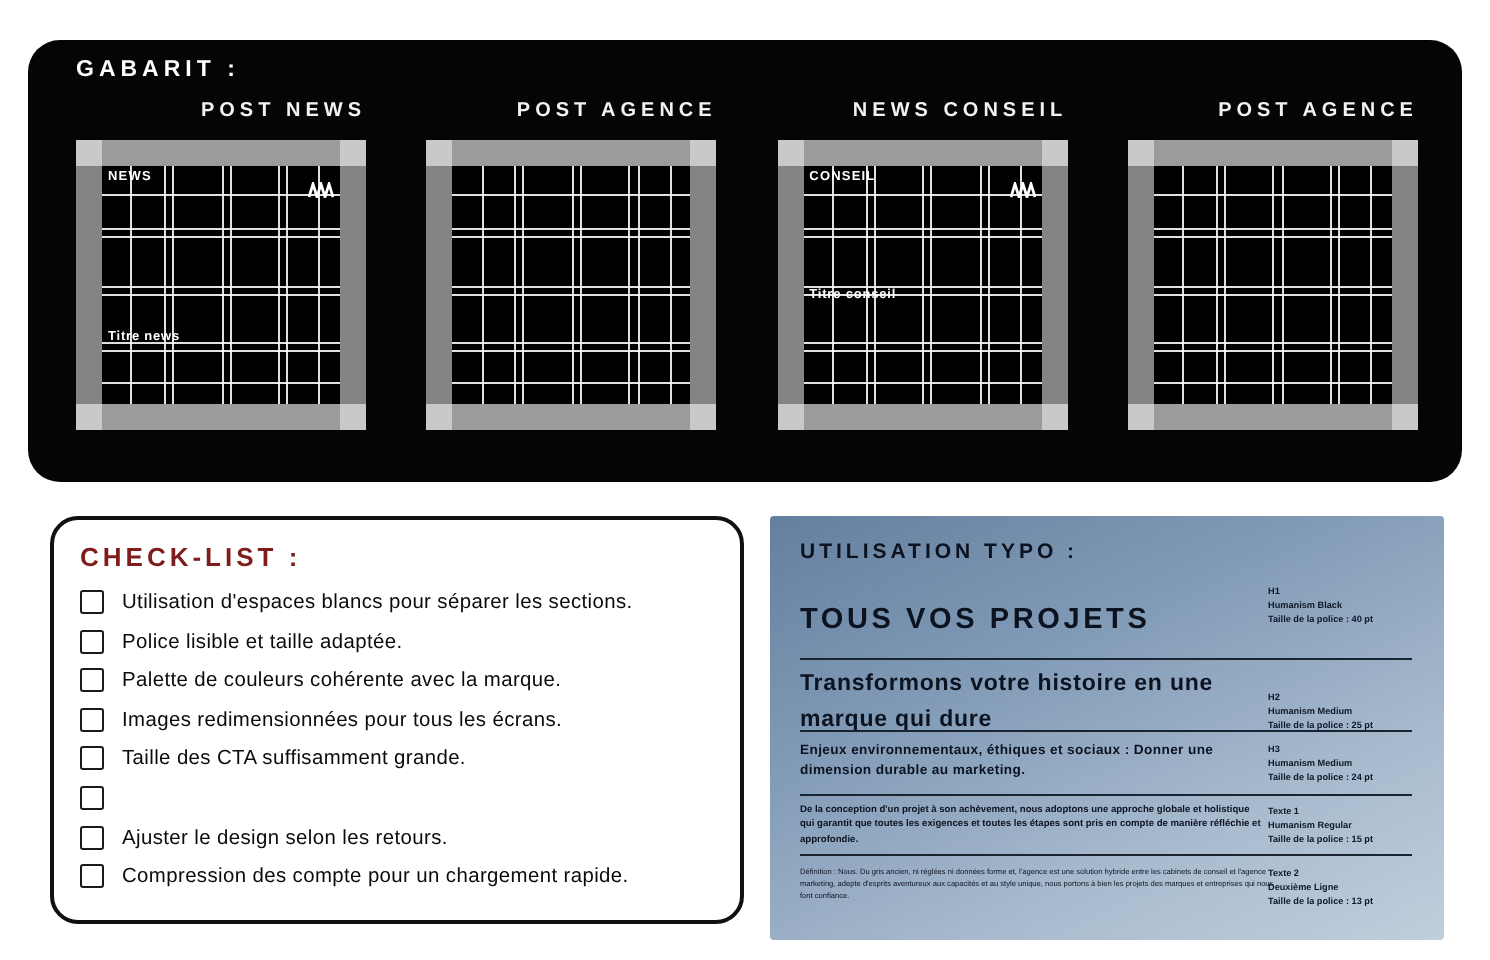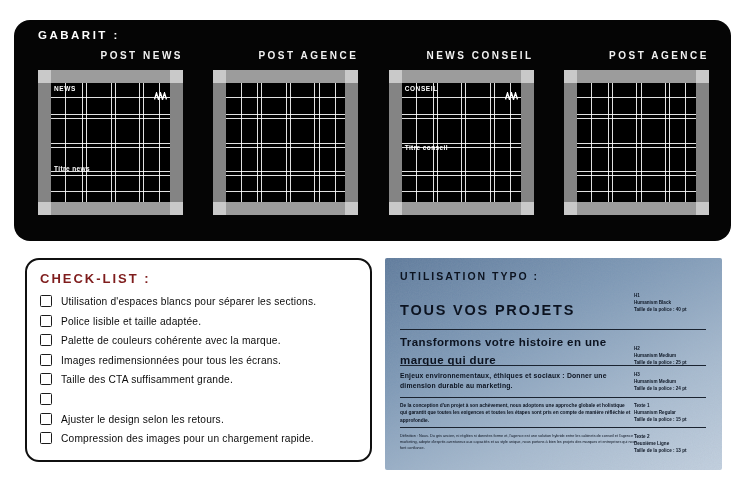--- a/index.html
+++ b/index.html
@@ -269,21 +269,21 @@
   </div>
   <div class="cl-item">
     <span class="cl-box"></span>
   </div>
   <div class="cl-item">
     <span class="cl-box"></span>
     <span class="cl-text">Ajuster le design selon les retours.</span>
   </div>
   <div class="cl-item">
     <span class="cl-box"></span>
-    <span class="cl-text">Compression des images pour un chargement rapide.</span>
+    <span class="cl-text">Compression des compte pour un chargement rapide.</span>
   </div>
 </div>
 
 <div class="typo">
   <svg class="noise-layer" width="337" height="212">
     <filter id="grain">
       <feTurbulence type="fractalNoise" baseFrequency="0.9" numOctaves="2" stitchTiles="stitch"></feTurbulence>
       <feColorMatrix type="matrix" values="0 0 0 0 0.35  0 0 0 0 0.42  0 0 0 0 0.52  0 0 0 0.9 0"></feColorMatrix>
     </filter>
     <rect width="337" height="212" filter="url(#grain)" opacity="0.55"></rect>

